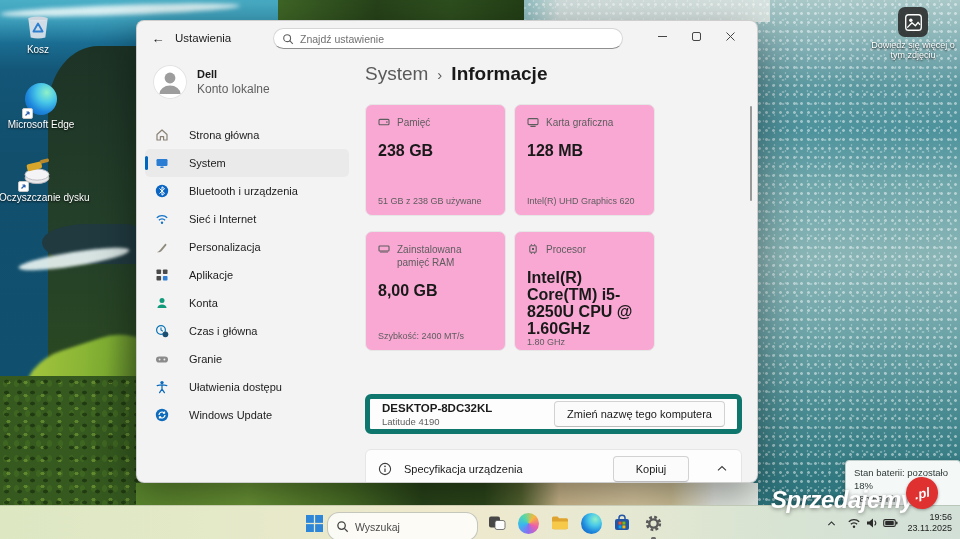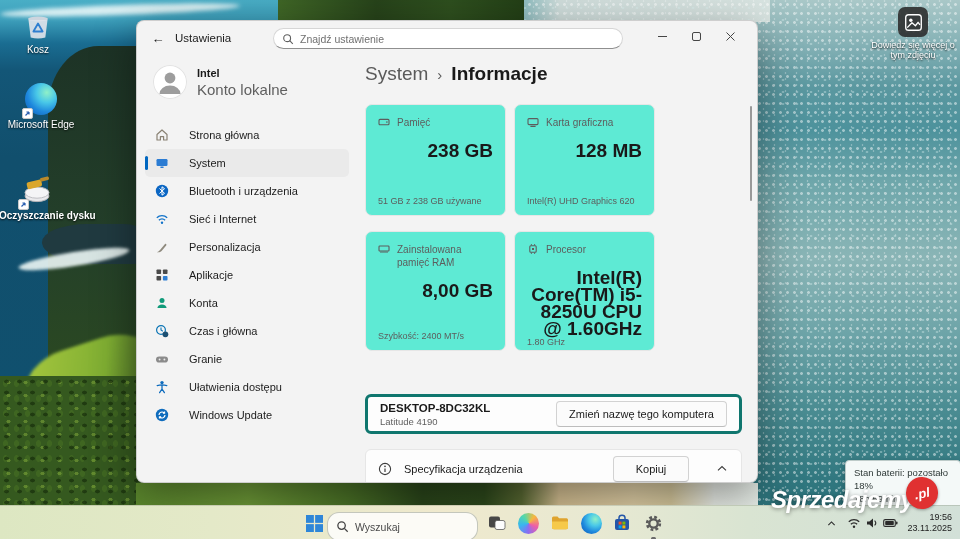--- a/index.html
+++ b/index.html
@@ -66,43 +66,43 @@
     border:1px solid #d6d6d6; border-bottom-color:#8f8f8f; border-radius:11px; display:flex; align-items:center; padding:0 8px; gap:6px; }
   .search-settings input { border:0; outline:0; background:transparent; font-size:10.5px; color:#333; width:100%; font-family:inherit; }
   .search-settings input::placeholder { color:#707070; }
   .win-controls { position:absolute; right:10px; top:0; display:flex; }
   .wc { width:34px; height:30px; display:flex; align-items:center; justify-content:center; cursor:pointer; }
 
   .sidebar { position:absolute; left:0; top:34px; width:222px; bottom:0; }
   .account { position:absolute; left:16px; top:10px; display:flex; gap:10px; align-items:center; cursor:pointer; }
   .avatar { width:34px; height:34px; border-radius:50%; background:#fff; box-shadow:0 0 0 1px #e3e3e3 inset; overflow:hidden; }
   .acc-name { font-size:11px; font-weight:700; color:#1a1a1a; }
-  .acc-sub { font-size:15px; color:#5f5f5f; margin-top:2px; }
+  .acc-sub { font-size:12px; color:#5f5f5f; margin-top:2px; }
   .nav { position:absolute; left:0; right:0; top:66px; }
   .nav-item { position:relative; display:flex; align-items:center; gap:20px; height:28px; margin:0 10px 0 8px; padding-left:10px; border-radius:5px; cursor:pointer; }
   .nav-item.selected { background:#eaeaea; }
   .nav-item.selected::before { content:""; position:absolute; left:0; top:7px; width:3px; height:14px; border-radius:2px; background:#0067c0; }
   .ni-icon { width:14px; height:14px; flex:0 0 14px; display:flex; }
   .ni-label { font-size:11px; color:#1c1c1c; white-space:nowrap; }
 
   .main { position:absolute; left:226px; top:34px; right:0; bottom:0; }
   .breadcrumb { position:absolute; left:2px; top:8px; display:flex; align-items:baseline; gap:9px; font-size:19px; }
   .bc-parent { color:#5a5a5a; cursor:pointer; }
   .bc-sep { color:#5a5a5a; font-size:15px; }
   .bc-current { color:#191919; font-weight:600; }
 
   .cards { position:absolute; left:2px; top:49px; display:grid; grid-template-columns:141px 141px; gap:15px 8px; }
-  .card { background:#5eead4; border:1px solid #e6e6e6; border-radius:7px; padding:11px 12px 9px; display:flex; flex-direction:column; }
+  .card { background:#f9a8d4; border:1px solid #e6e6e6; border-radius:7px; padding:11px 12px 9px; display:flex; flex-direction:column; }
   .card.r1 { height:112px; } .card.r2 { height:120px; }
   .card-head { display:flex; gap:7px; align-items:flex-start; }
   .card-title { font-size:10px; line-height:13px; color:#5d5d5d; }
-  .card-value { margin-top:13px; font-size:19px; line-height:17px; font-weight:600; color:#191919;text-align:right; }
+  .card-value { margin-top:13px; font-size:16px; line-height:17px; font-weight:600; color:#191919; }
   .card-foot { margin-top:auto; font-size:9px; color:#5d5d5d; }
 
-  .rename-card { position:absolute; left:2px; top:339px; width:377px; height:40px; background:#fdfdfd; border:3px solid #0f766e; border-radius:6px; display:flex; align-items:center; padding:0 12px; }
+  .rename-card { position:absolute; left:2px; top:339px; width:377px; height:40px; background:#fdfdfd; border:5px solid #0f766e; border-radius:6px; display:flex; align-items:center; padding:0 12px; }
   .dev-name { font-size:11.5px; font-weight:600; color:#1a1a1a; }
   .dev-model { font-size:9.5px; color:#5f5f5f; margin-top:2px; }
   .btn { height:26px; background:#fbfbfb; border:1px solid #d2d2d2; border-bottom-color:#bdbdbd; border-radius:4px; font-size:11px; color:#1b1b1b; padding:0 12px; display:flex; align-items:center; cursor:pointer; font-family:inherit; white-space:nowrap; }
   .rename-card .btn { margin-left:auto; }
 
   .spec-card { position:absolute; left:2px; top:394px; width:377px; height:54px; background:#fdfdfd; border:1px solid #e6e6e6; border-radius:6px 6px 0 0; display:flex; align-items:center; padding:0 12px 14px; gap:12px; }
   .spec-label { font-size:11px; color:#1b1b1b; }
   .spec-card .btn { margin-left:auto; width:76px; justify-content:center; }
   .spec-chevron { width:14px; height:14px; margin-left:14px; cursor:pointer; display:flex; }
 
@@ -161,21 +161,21 @@
       <div class="edge-circle"></div>
       <span class="shortcut-badge">
         <svg width="9" height="9" viewBox="0 0 9 9">
             <path d="M2.5 6.5 L6 3 M6 3 H3.4 M6 3 V5.6" stroke="#2a5fb0" stroke-width="1.2" fill="none"></path>
           </svg>
       </span>
     </div>
     <div class="lbl">Microsoft Edge</div>
   </div>
 
-  <div class="dicon" style="left:-1px;top:174px;font-weight:bold;">
+  <div class="dicon" style="left:-1px;top:156px;">
     <div class="art">
       <svg width="34" height="34" viewBox="0 0 34 34">
         <ellipse cx="17" cy="22" rx="12" ry="5.6" fill="#e9e9ec" stroke="#b4b4b8"></ellipse>
         <ellipse cx="17" cy="18.6" rx="12" ry="5.6" fill="#f4f4f6" stroke="#bfbfc4"></ellipse>
         <rect x="7" y="7" width="15" height="7" rx="2" fill="#d9a62c" transform="rotate(-14 14 11)"></rect>
         <rect x="20" y="3.4" width="9" height="3.6" rx="1.4" fill="#b9892b" transform="rotate(-14 24 5)"></rect>
       </svg>
       <span class="shortcut-badge">
         <svg width="9" height="9" viewBox="0 0 9 9">
             <path d="M2.5 6.5 L6 3 M6 3 H3.4 M6 3 V5.6" stroke="#2a5fb0" stroke-width="1.2" fill="none"></path>
@@ -232,21 +232,21 @@
 
     <div class="sidebar">
       <div class="account">
         <div class="avatar">
           <svg width="34" height="34" viewBox="0 0 34 34">
               <circle cx="17" cy="13" r="5.4" fill="#9d9d9d"></circle>
               <path d="M6.5 29 a10.5 8.4 0 0 1 21 0 Z" fill="#9d9d9d"></path>
             </svg>
         </div>
         <div>
-          <div class="acc-name">Intel</div>
+          <div class="acc-name">Dell</div>
           <div class="acc-sub">Konto lokalne</div>
         </div>
       </div>
       <div class="nav">
         <div class="nav-item">
           <span class="ni-icon">
               <svg width="14" height="14" viewBox="0 0 14 14">
                 <path d="M2 6.5 L7 2 L12 6.5 V12 H8.6 V8.6 H5.4 V12 H2 Z" fill="none" stroke="#8a8274" stroke-width="1.2" stroke-linejoin="round"></path>
               </svg>
             </span>

